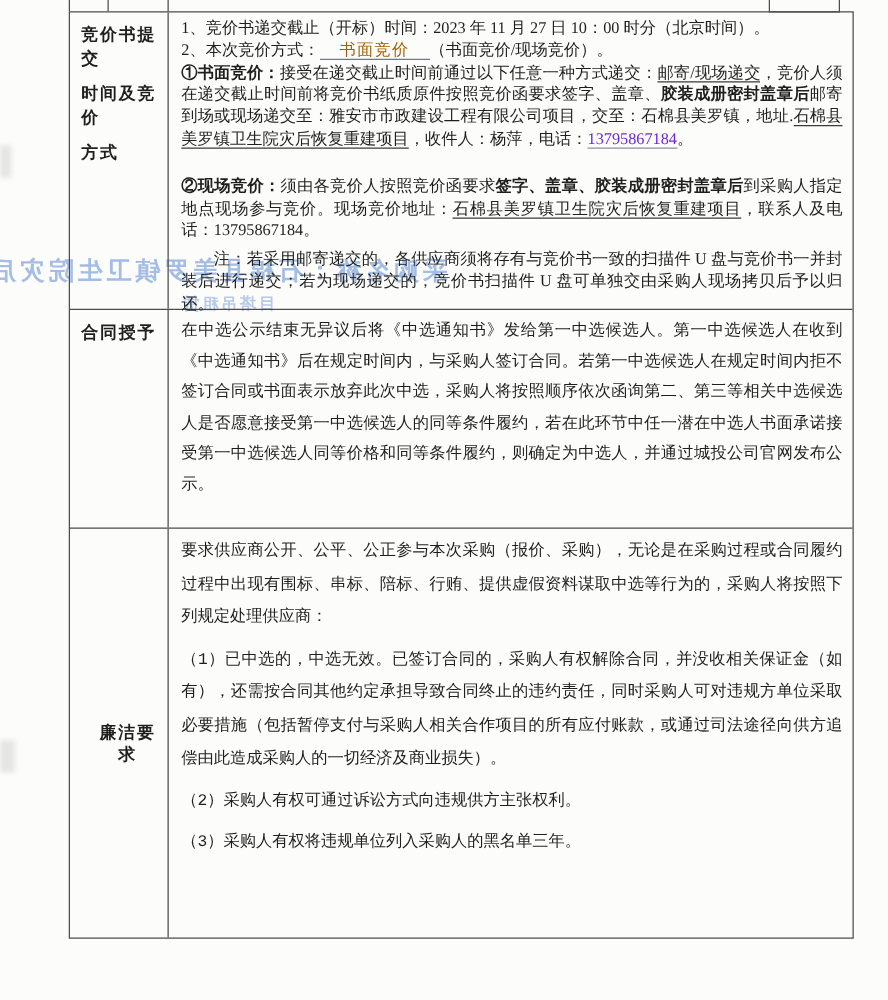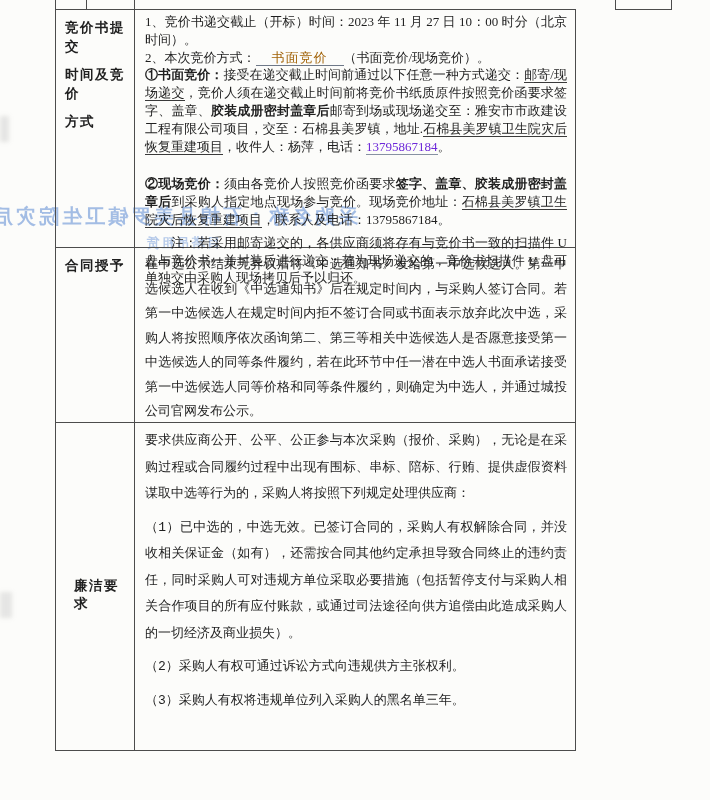--- a/index.html
+++ b/index.html
@@ -17,33 +17,33 @@
     position:absolute;left:6px;top:203px;width:352px;
     transform:scaleX(-1);
     color:#4d7fd0;opacity:.5;font-weight:bold;
     font-family:"Liberation Sans","DejaVu Sans",sans-serif;
     pointer-events:none;
   }
   .wm1{font-size:20px;letter-spacing:3px;white-space:nowrap;}
   .wm2{font-size:13px;letter-spacing:2px;text-align:center;margin-top:4px;opacity:.8;}
   
   .tbl{
-    position:absolute;left:55px;top:9px;width:521px;height:742px;
+    position:absolute;left:55px;top:9px;width:628px;height:742px;
     box-sizing:border-box;border:1px solid #4c4c4c;
     display:flex;flex-direction:column;background:transparent;
   }
   .row{display:flex;box-sizing:border-box;border-bottom:1px solid #4c4c4c;}
   .row:last-child{border-bottom:none;flex:1;}
   .cell-label{
     width:79px;flex:0 0 79px;box-sizing:border-box;
     border-right:1px solid #4c4c4c;
     font-weight:bold;font-size:13.5px;letter-spacing:1.5px;
     padding:8px 4px 0 9px;
   }
-  .cell-label.center{display:flex;align-items:center;padding-top:16px;}
+  .cell-label.center{display:flex;align-items:center;padding-top:16px;text-align:center;}
   .cell-content{
     flex:1;box-sizing:border-box;
     padding:3px 8px 0 10px;
     font-size:13px;text-align:justify;
   }
   .r1 .cell-content{line-height:17.8px;}
   .r1-label-line{line-height:19px;margin-bottom:9px;}
   .r2 .cell-content{line-height:18px;padding-top:2px;}
   .r3 .cell-content{line-height:24.5px;padding-top:4px;}
   .r4 .cell-content{line-height:26.5px;padding-top:5px;font-family:Liberation Mono, monospace;}

